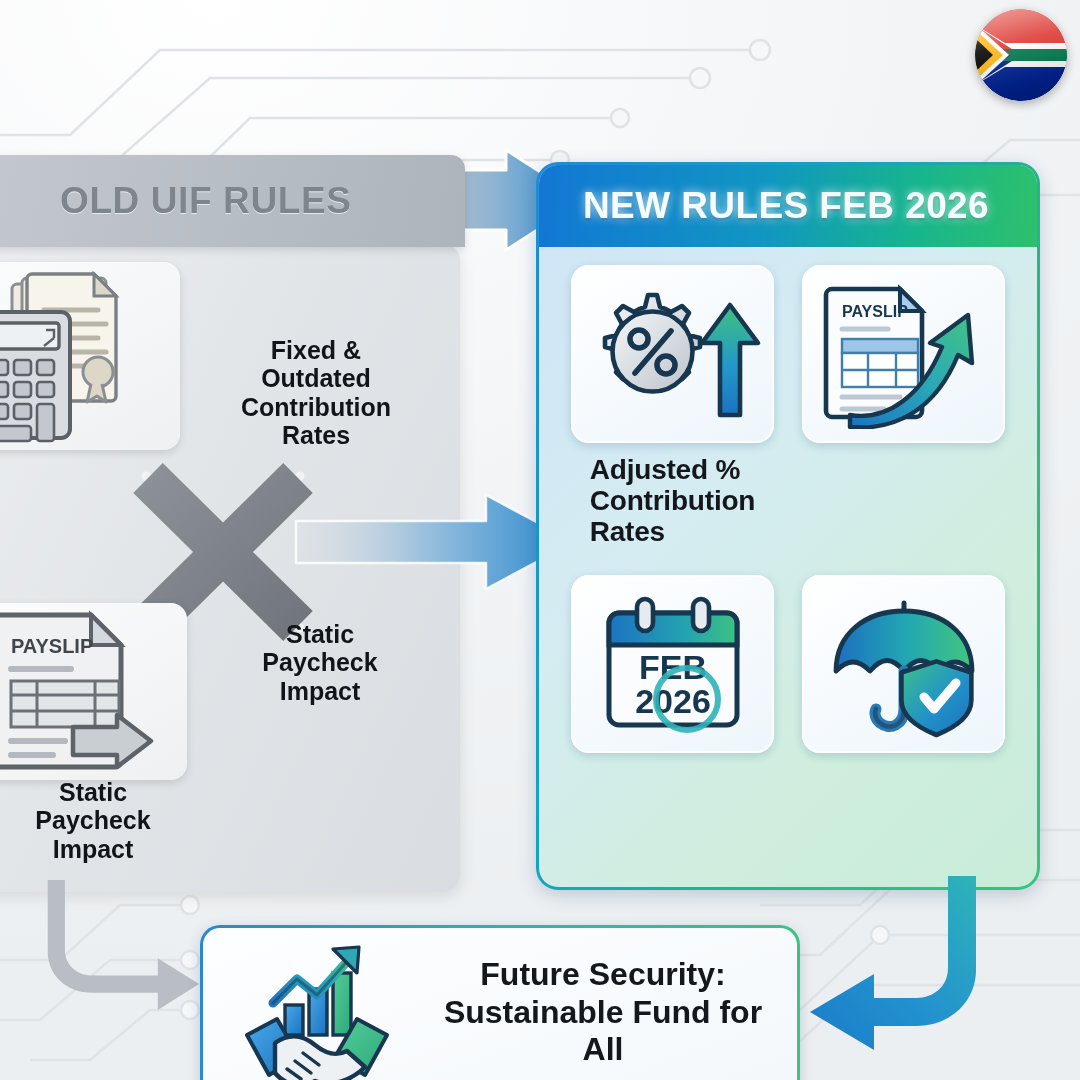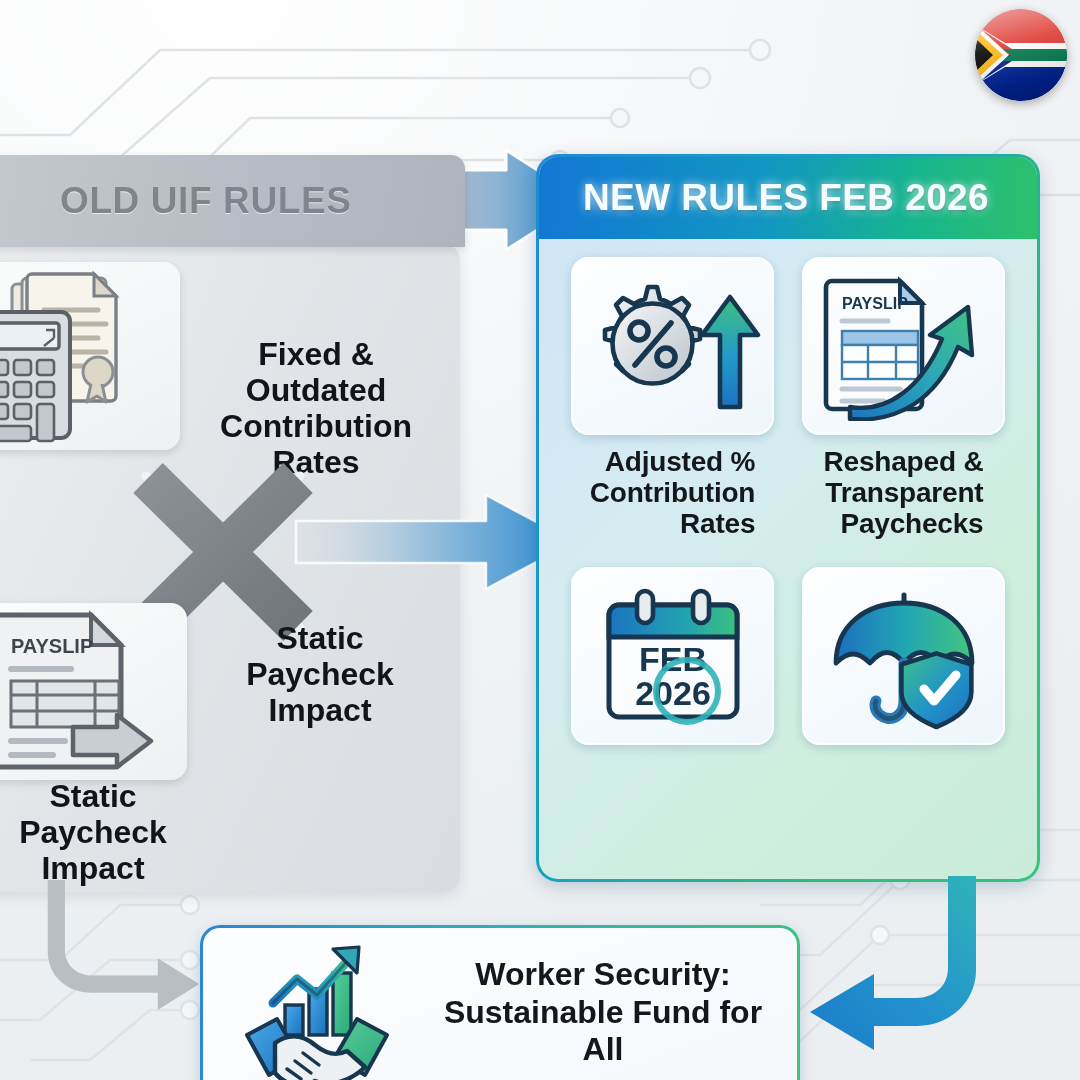--- a/index.html
+++ b/index.html
@@ -61,35 +61,35 @@
     position:absolute;
     background:linear-gradient(150deg,#fbfcfc 0%,#eef0f2 100%);
     border-radius:16px;
     box-shadow:0 3px 9px rgba(0,0,0,.13);
   }
   .old-card-1{ left:-30px; top:262px; width:210px; height:188px; }
   .old-card-2{ left:-25px; top:603px; width:212px; height:177px; }
 
   .old-text{
     position:absolute;
-    font-size:32px; font-weight:bold; color:#111418; text-align:center;
+    font-size:25px; font-weight:bold; color:#111418; text-align:center;
     line-height:1.13;
   }
   .old-text-1{ left:210px; top:336px; width:212px; }
   .old-text-2{ left:224px; top:620px; width:192px; }
   .old-text-3{ left:4px; top:778px; width:178px; }
 
   .big-x{ position:absolute; left:120px; top:452px; width:206px; height:200px; }
 
   
   .mid-arrow{ position:absolute; left:290px; top:487px; width:290px; height:110px; }
 
   
   .new-panel{
-    position:absolute; left:536px; top:154px; width:504px; height:728px;
+    position:absolute; left:536px; top:162px; width:504px; height:728px;
     border-radius:22px;
     padding:3px;
     background:linear-gradient(115deg,#1f8ad4 0%,#16a3bf 40%,#2fb97d 72%,#36c47f 100%);
     box-shadow:0 5px 18px rgba(20,70,120,.22);
   }
   .new-panel-inner{
     position:relative; width:100%; height:100%;
     border-radius:19px; overflow:hidden;
     background:linear-gradient(135deg,#cfe4f7 0%,#d5ecf2 40%,#cfeede 72%,#c9ecd9 100%);
   }
@@ -115,21 +115,21 @@
   .feature-icon-box{
     width:203px; height:178px;
     border-radius:18px;
     background:linear-gradient(150deg,#ffffff 0%,#f4f9fd 60%,#eef6fb 100%);
     box-shadow:0 3px 10px rgba(25,80,120,.20), inset 0 0 0 2px rgba(255,255,255,.8);
     display:flex; align-items:center; justify-content:center;
   }
   .feature-label{
     margin-top:12px;
     font-size:28px; font-weight:bold; color:#14181c;
-    text-align:right; line-height:1.1; letter-spacing:-.2px;
+    text-align:left; line-height:1.1; letter-spacing:-.2px;
   }
 
   
   .bottom-box{
     position:absolute; left:200px; top:925px; width:600px; height:175px;
     border-radius:20px; padding:3px;
     background:linear-gradient(100deg,#2a87d0 0%,#2bb3b6 50%,#3dc47f 100%);
     box-shadow:0 4px 14px rgba(20,70,120,.20);
   }
   .bottom-inner{
@@ -377,23 +377,20 @@
                 <rect x="16" y="68" width="76" height="34" fill="#fdfefe" stroke="#3f7fae" stroke-width="2.4"></rect>
                 <line x1="16" y1="85" x2="92" y2="85" stroke="#3f7fae" stroke-width="2.4"></line>
                 <line x1="42" y1="68" x2="42" y2="102" stroke="#3f7fae" stroke-width="2.4"></line>
                 <line x1="70" y1="68" x2="70" y2="102" stroke="#3f7fae" stroke-width="2.4"></line>
                 <line x1="16" y1="112" x2="74" y2="112" stroke="#bcc9d4" stroke-width="5" stroke-linecap="round"></line>
                 <line x1="16" y1="124" x2="58" y2="124" stroke="#bcc9d4" stroke-width="5" stroke-linecap="round"></line>
                 <path d="M24 130 C62 136 96 110 116 62 L104 58 L142 30 L146 78 L132 70 C110 124 70 146 24 142 Z" fill="url(#curveG)" stroke="#17364f" stroke-width="4.4" stroke-linejoin="round"></path>
               </g>
             </svg>
           </div>
-          <div class="feature-label" style="white-space:pre-line">Reshaped &amp;
-Transparent
-Paychecks</div>
         </div>
 
         <div class="feature">
           <div class="feature-icon-box">
             <svg viewBox="0 0 180 150" width="180" height="150">
               <defs>
                 <linearGradient id="calTop" x1="0" y1="0" x2="1" y2="0">
                   <stop offset="0%" stop-color="#1b73c2"></stop>
                     <stop offset="60%" stop-color="#23a3b0"></stop>
                     <stop offset="100%" stop-color="#3dc17f"></stop>
@@ -486,18 +483,18 @@
           <path d="M8 96 L38 80 L60 118 L30 136 Z" fill="url(#barG1)" stroke="#17364f" stroke-width="4" stroke-linejoin="round"></path>
           <path d="M148 96 L118 80 L96 118 L126 136 Z" fill="url(#barG2)" stroke="#17364f" stroke-width="4" stroke-linejoin="round"></path>
           <path d="M36 104 C50 94 64 96 76 106 C86 114 96 118 108 112 L126 128 C112 142 92 148 76 142 C62 150 46 146 36 134 Z" fill="#eef1f4" stroke="#17364f" stroke-width="4.4" stroke-linejoin="round"></path>
           <g stroke="#17364f" stroke-width="3.4" stroke-linecap="round" fill="none">
             <path d="M48 130 L62 140"></path>
               <path d="M56 122 L72 134"></path>
               <path d="M64 114 L80 126"></path>
           </g>
         </g>
       </svg>
-      <div class="bottom-label" style="white-space:pre-line">Worker Security:
+      <div class="bottom-label" style="white-space:pre-line">Future Security:
 Sustainable Fund for All</div>
     </div>
   </div>
 
 </div>
 
 </body></html>

